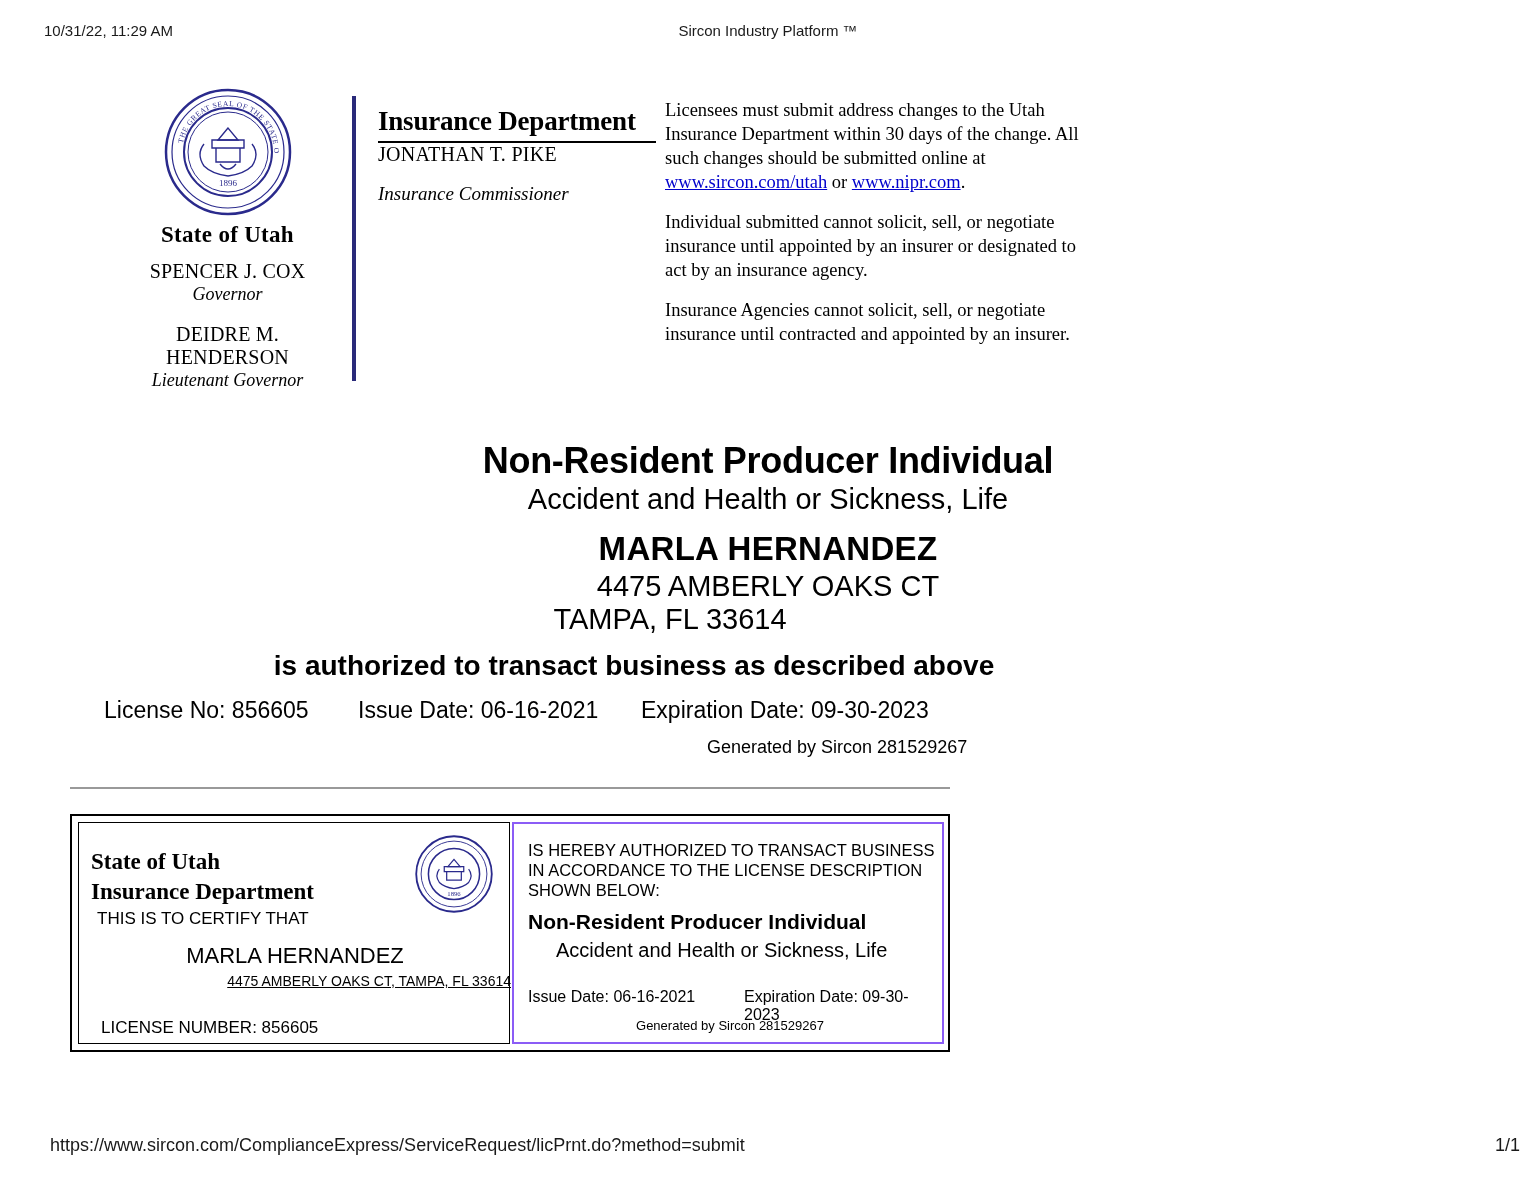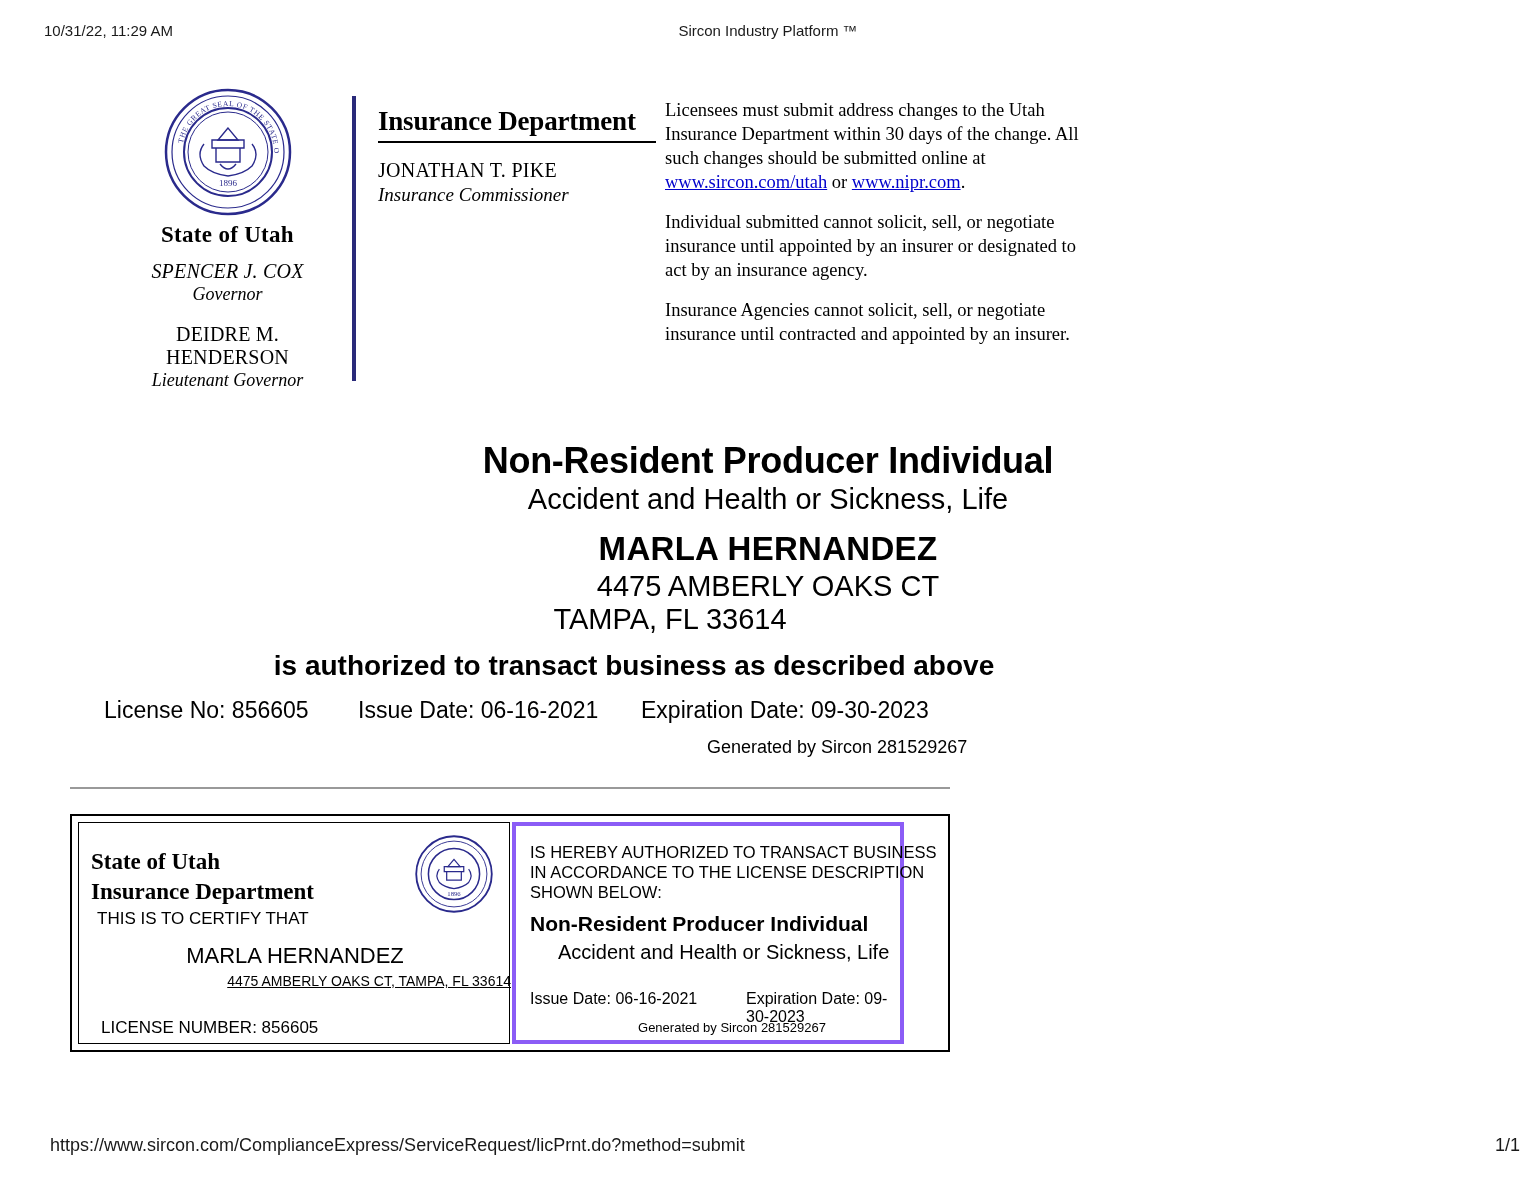--- a/index.html
+++ b/index.html
@@ -89,21 +89,20 @@
     font-weight: bold;
     font-size: 23px;
     letter-spacing: 0.3px;
     margin-top: 2px;
   }
   .gov-name {
     font-family: "Liberation Serif", serif;
     font-size: 20px;
     margin-top: 12px;
     letter-spacing: 0.2px;
-    font-style: italic;
   }
   .gov-title {
     font-family: "Liberation Serif", serif;
     font-style: italic;
     font-size: 18px;
     margin-top: 1px;
   }
   .lt-name {
     font-family: "Liberation Serif", serif;
     font-size: 20px;
@@ -138,28 +137,27 @@
   }
   .dept-underline {
     width: 278px;
     height: 2px;
     background: #000;
     margin-top: 4px;
   }
   .commissioner-name {
     font-family: "Liberation Serif", serif;
     font-size: 20px;
-    margin-top: 16px;
     letter-spacing: 0.3px;
   }
   .commissioner-title {
     font-family: "Liberation Serif", serif;
     font-style: italic;
     font-size: 19px;
-    margin-top: 2px;
+    margin-top: 17px;
   }
   .notes-block {
     position: absolute;
     left: 545px;
     top: 10px;
     width: 420px;
     font-family: "Liberation Serif", serif;
     font-size: 18.5px;
     line-height: 1.30;
   }
@@ -282,23 +280,23 @@
     top: 6px;
     width: 432px;
     height: 222px;
     border: 1px solid #000;
     box-sizing: border-box;
   }
   .wallet-right {
     position: absolute;
     left: 440px;
     top: 6px;
-    width: 392px;
+    width: 432px;
     height: 222px;
-    border: 4px solid #8b5cf6;
+    border: 2px solid #8b5cf6;
     box-sizing: border-box;
   }
   .wl-state {
     position: absolute;
     left: 12px;
     top: 26px;
     font-family: "Liberation Serif", serif;
     font-weight: bold;
     font-size: 23px;
   }

